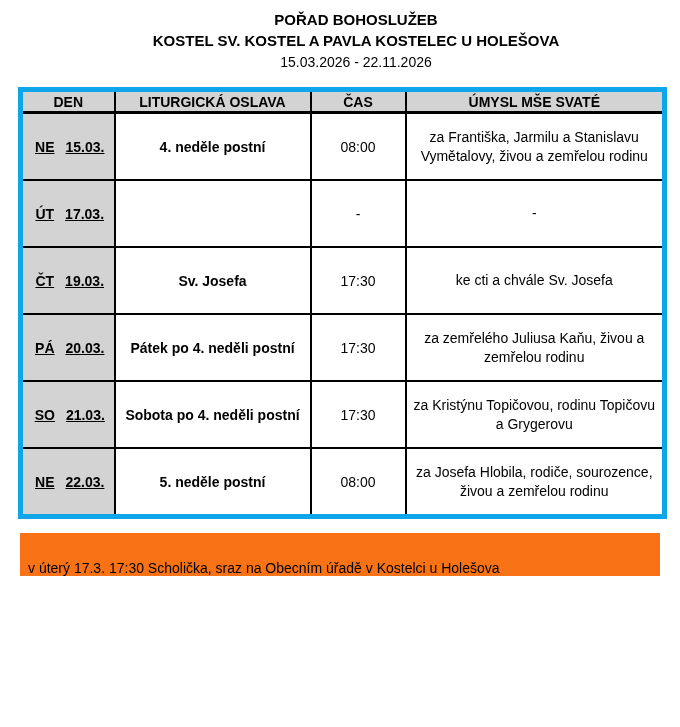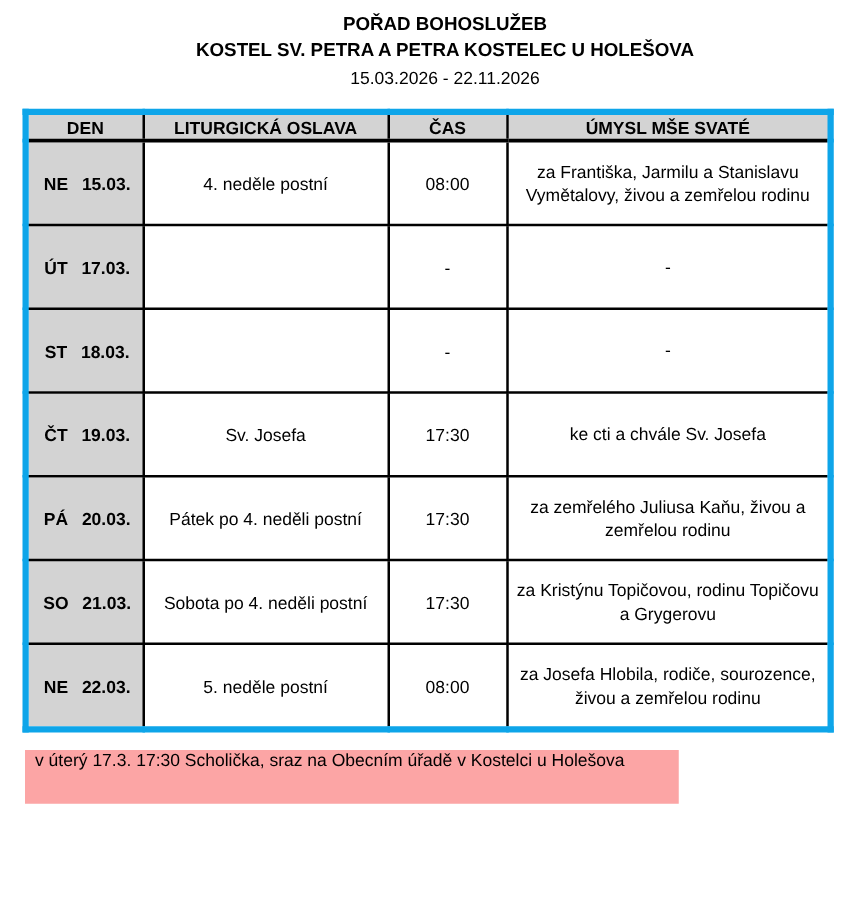--- a/index.html
+++ b/index.html
@@ -60,49 +60,51 @@
     vertical-align: middle;
     padding: 0 4px;
     background: #ffffff;
   }
   td.day {
     background: #d3d3d3 !important;
     font-weight: bold;
     text-align: right;
     padding-left: 7px !important;
     white-space: nowrap;
+    text-decoration: underline;
   }
   td.day .dnum {
     margin-left: 11px;
   }
   td.celebration {
     line-height: 18px;
+    font-weight: bold;
   }
   td.intention {
     line-height: 19px;
     padding: 0 3px !important;
   }
   .footer-bar {
     margin: 14px 0 0 20px;
-    width: 523px;
+    width: 640px;
     height: 43px;
-    background: #fca5a5;
+    background: #f97316;
     display: flex;
-    align-items: flex-start;
+    align-items: flex-end;
     box-sizing: border-box;
     padding-left: 8px;
     font-size: 14px;
   }
 </style>
 </head>
 <body>
 
 <div class="titles">
   <div class="title-line">POŘAD BOHOSLUŽEB</div>
-  <div class="title-line">KOSTEL SV. PETRA A PETRA KOSTELEC U HOLEŠOVA</div>
+  <div class="title-line">KOSTEL SV. KOSTEL A PAVLA KOSTELEC U HOLEŠOVA</div>
   <div class="date-line">15.03.2026 - 22.11.2026</div>
 </div>
 
 <table class="schedule">
   <colgroup>
     <col style="width:94px">
     <col style="width:196px">
     <col style="width:95px">
     <col style="width:259px">
   </colgroup>
@@ -123,26 +125,20 @@
   </tr>
 
 
   <tr>
     <td class="day"><span class="dow">ÚT</span><span class="dnum">17.03.</span></td>
     <td class="celebration"></td>
     <td class="time">-</td>
     <td class="intention">-</td>
   </tr>
 
-  <tr>
-    <td class="day"><span class="dow">ST</span><span class="dnum">18.03.</span></td>
-    <td class="celebration"></td>
-    <td class="time">-</td>
-    <td class="intention">-</td>
-  </tr>
 
   <tr>
     <td class="day"><span class="dow">ČT</span><span class="dnum">19.03.</span></td>
     <td class="celebration">Sv. Josefa</td>
     <td class="time">17:30</td>
     <td class="intention">ke cti a chvále Sv. Josefa</td>
   </tr>
 
   <tr>
     <td class="day"><span class="dow">PÁ</span><span class="dnum">20.03.</span></td>

